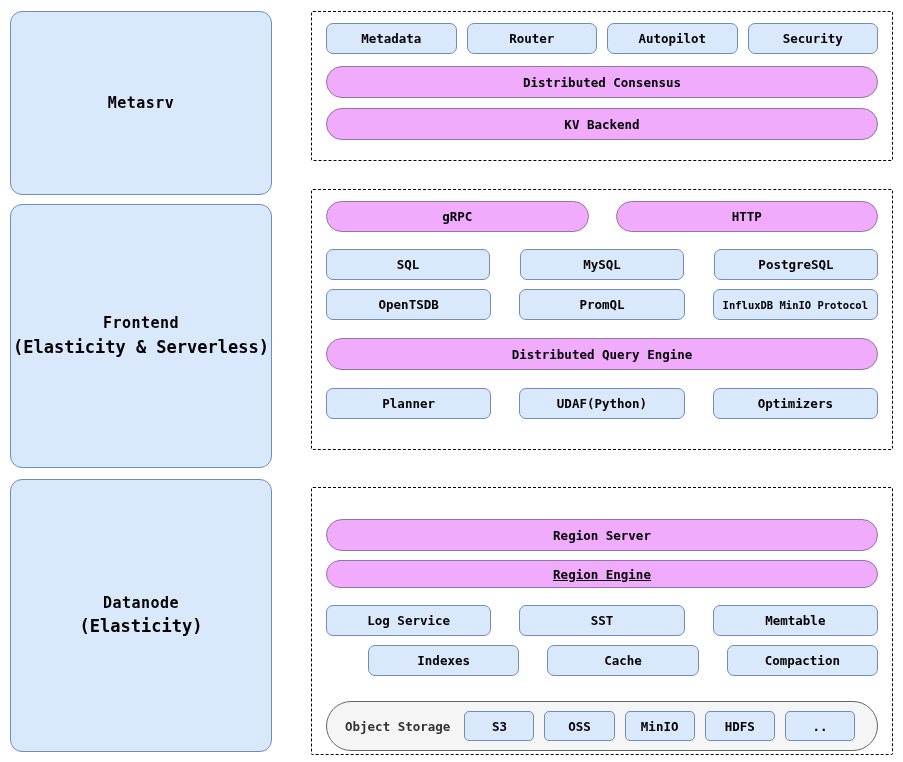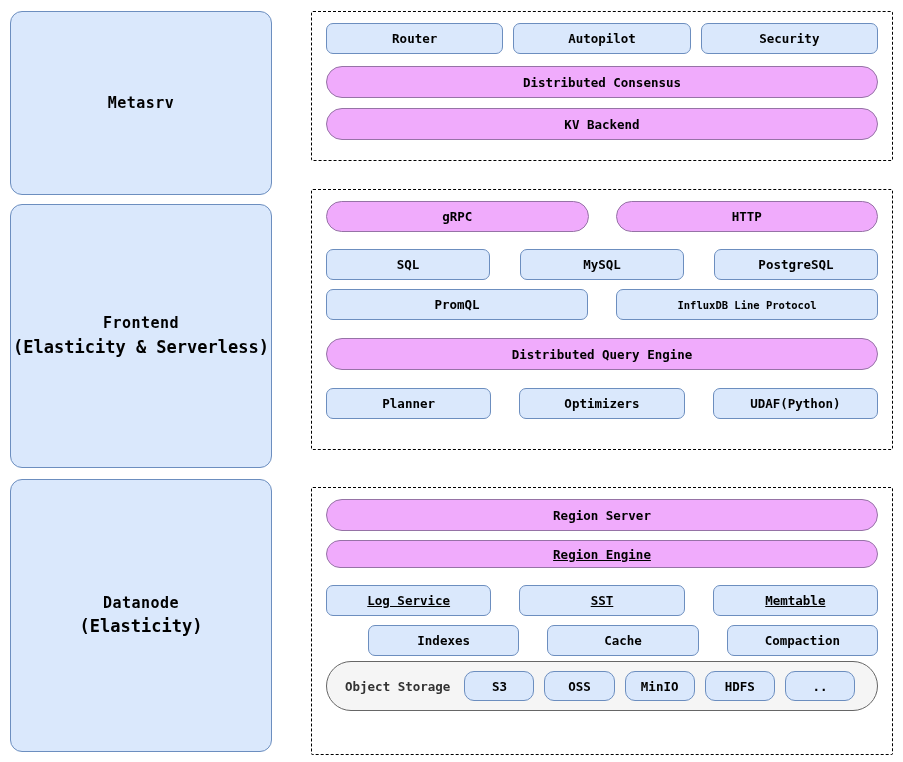--- a/index.html
+++ b/index.html
@@ -117,21 +117,21 @@
     flex: 1;
     gap: 10px;
     padding-right: 8px;
   }
   .chip {
     flex: 1;
     height: 30px;
     box-sizing: border-box;
     background: #dae8fc;
     border: 1px solid #6c8ebf;
-    border-radius: 10px;
+    border-radius: 5px;
     display: flex;
     align-items: center;
     justify-content: center;
     font-size: 12.5px;
     font-weight: bold;
     color: #000000;
     white-space: nowrap;
   }
 </style>
 </head>
@@ -148,20 +148,21 @@
     <div class="role-sub">(Elasticity &amp; Serverless)</div>
   </div>
 
   <div class="role-panel" style="top:479px; height:273px;">
     <div class="role-title">Datanode</div>
     <div class="role-sub">(Elasticity)</div>
   </div>
 
   <div class="group" style="top:11px; height:150px;">
     <div class="row" style="gap:10px; margin-bottom:12px;">
+      <div class="node blue" style="flex:1;">Metadata</div>
       <div class="node blue" style="flex:1;">Router</div>
       <div class="node blue" style="flex:1;">Autopilot</div>
       <div class="node blue" style="flex:1;">Security</div>
     </div>
     <div class="row" style="margin-bottom:10px;">
       <div class="node purple" style="flex:1; height:32px;">Distributed Consensus</div>
     </div>
     <div class="row">
       <div class="node purple" style="flex:1; height:32px;">KV Backend</div>
     </div>
@@ -173,50 +174,51 @@
       <div class="node purple" style="flex:1;">HTTP</div>
     </div>
 
     <div class="row" style="gap:30px; margin-bottom:9px;">
       <div class="node blue" style="flex:1;">SQL</div>
       <div class="node blue" style="flex:1;">MySQL</div>
       <div class="node blue" style="flex:1;">PostgreSQL</div>
     </div>
 
     <div class="row" style="gap:28px; margin-bottom:18px;">
+      <div class="node blue" style="flex:1;">OpenTSDB</div>
       <div class="node blue" style="flex:1;">PromQL</div>
-      <div class="node blue small-text" style="flex:1;">InfluxDB Line Protocol</div>
+      <div class="node blue small-text" style="flex:1;">InfluxDB MinIO Protocol</div>
     </div>
 
     <div class="row" style="margin-bottom:18px;">
       <div class="node purple" style="flex:1; height:32px;">Distributed Query Engine</div>
     </div>
 
     <div class="row" style="gap:28px;">
       <div class="node blue" style="flex:1;">Planner</div>
+      <div class="node blue" style="flex:1;">UDAF(Python)</div>
       <div class="node blue" style="flex:1;">Optimizers</div>
-      <div class="node blue" style="flex:1;">UDAF(Python)</div>
     </div>
   </div>
 
   <div class="group" style="top:487px; height:268px;">
-    <div class="row" style="margin-bottom:9px;">
+    <div class="row" style="margin-bottom:9px;margin-top:20px;">
       <div class="node purple" style="flex:1; height:32px;">Region Server</div>
     </div>
     <div class="row" style="margin-bottom:17px;">
       <div class="node purple" style="flex:1; height:28px;text-decoration:underline;">Region Engine</div>
     </div>
 
-    <div class="row" style="gap:28px; margin-bottom:9px;text-decoration:underline;">
+    <div class="row" style="gap:28px; margin-bottom:9px;">
       <div class="node blue" style="flex:1;">Log Service</div>
       <div class="node blue" style="flex:1;">SST</div>
       <div class="node blue" style="flex:1;">Memtable</div>
     </div>
 
-    <div class="row" style="gap:28px; margin-bottom:5px;padding-left:42px;">
+    <div class="row" style="gap:28px; margin-bottom:25px;padding-left:42px;">
       <div class="node blue" style="flex:1;">Indexes</div>
       <div class="node blue" style="flex:1;">Cache</div>
       <div class="node blue" style="flex:1;">Compaction</div>
     </div>
 
     <div class="row">
       <div class="objstore">
         <div class="objstore-label">Object Storage</div>
         <div class="objstore-chips">
           <div class="chip">S3</div>

